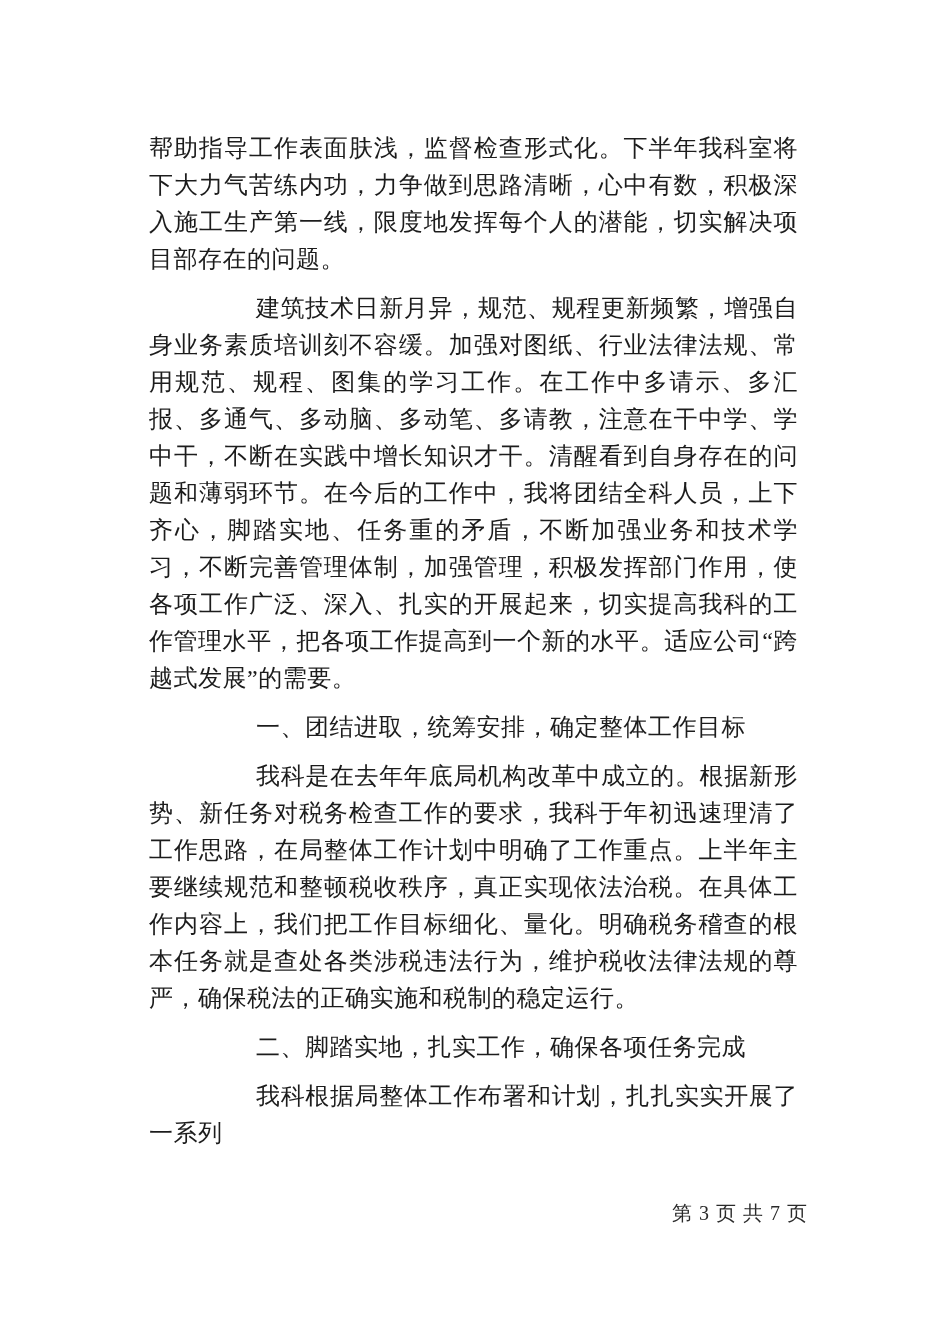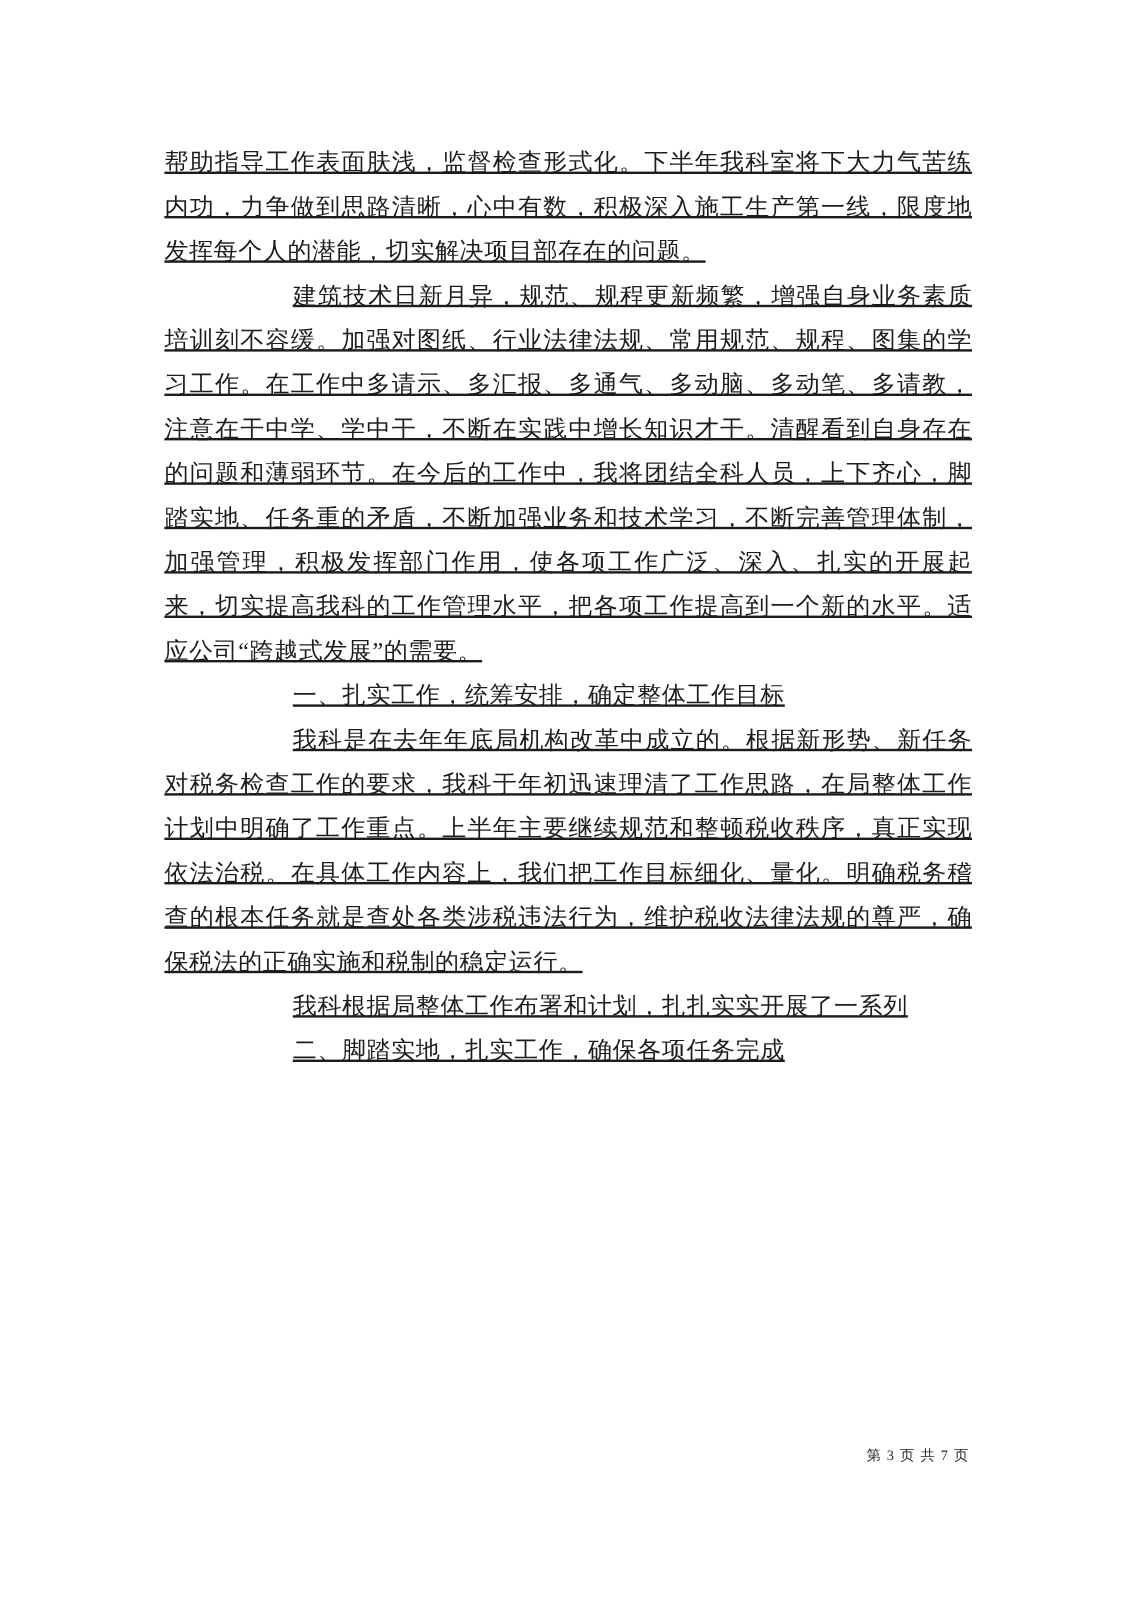--- a/index.html
+++ b/index.html
@@ -14,52 +14,51 @@
     background: #ffffff;
     overflow: hidden;
   }
   .content {
     position: absolute;
     left: 137px;
     top: 118px;
     width: 673px;
   }
   .para {
-    margin: 0;
+    margin: 12px;
     padding: 0;
     font-family: "Liberation Serif", "DejaVu Serif", serif;
-    font-size: 20px;
+    font-size: 24px;
     line-height: 37px;
     color: #1c1c1c;
     text-align: justify;
     text-justify: inter-ideograph;
     letter-spacing: 0.5px;
     word-break: break-all;
-    text-decoration: underline;
   }
   .para.indent {
     text-indent: 107px;
   }
   .footer {
     position: absolute;
     top: 1203px;
     right: 142px;
     font-family: "Liberation Serif", "DejaVu Serif", serif;
-    font-size: 12px;
+    font-size: 20px;
     line-height: 20px;
     color: #2a2a2a;
     letter-spacing: 1px;
   }
 </style>
 </head>
 <body>
 
 <div class="page">
   <div class="content">
       <p class="para">帮助指导工作表面肤浅，监督检查形式化。下半年我科室将下大力气苦练内功，力争做到思路清晰，心中有数，积极深入施工生产第一线，限度地发挥每个人的潜能，切实解决项目部存在的问题。</p>
       <p class="para indent">建筑技术日新月异，规范、规程更新频繁，增强自身业务素质培训刻不容缓。加强对图纸、行业法律法规、常用规范、规程、图集的学习工作。在工作中多请示、多汇报、多通气、多动脑、多动笔、多请教，注意在干中学、学中干，不断在实践中增长知识才干。清醒看到自身存在的问题和薄弱环节。在今后的工作中，我将团结全科人员，上下齐心，脚踏实地、任务重的矛盾，不断加强业务和技术学习，不断完善管理体制，加强管理，积极发挥部门作用，使各项工作广泛、深入、扎实的开展起来，切实提高我科的工作管理水平，把各项工作提高到一个新的水平。适应公司“跨越式发展”的需要。</p>
-      <p class="para indent">一、扎实工作，统筹安排，确定整体工作目标</p>
+      <p class="para indent">一、团结进取，统筹安排，确定整体工作目标</p>
       <p class="para indent">我科是在去年年底局机构改革中成立的。根据新形势、新任务对税务检查工作的要求，我科于年初迅速理清了工作思路，在局整体工作计划中明确了工作重点。上半年主要继续规范和整顿税收秩序，真正实现依法治税。在具体工作内容上，我们把工作目标细化、量化。明确税务稽查的根本任务就是查处各类涉税违法行为，维护税收法律法规的尊严，确保税法的正确实施和税制的稳定运行。</p>
+      <p class="para indent">二、脚踏实地，扎实工作，确保各项任务完成</p>
       <p class="para indent">我科根据局整体工作布署和计划，扎扎实实开展了一系列</p>
-      <p class="para indent">二、脚踏实地，扎实工作，确保各项任务完成</p>
     </div>
   <div class="footer">第 3 页 共 7 页</div>
 </div>
 
 </body></html>

